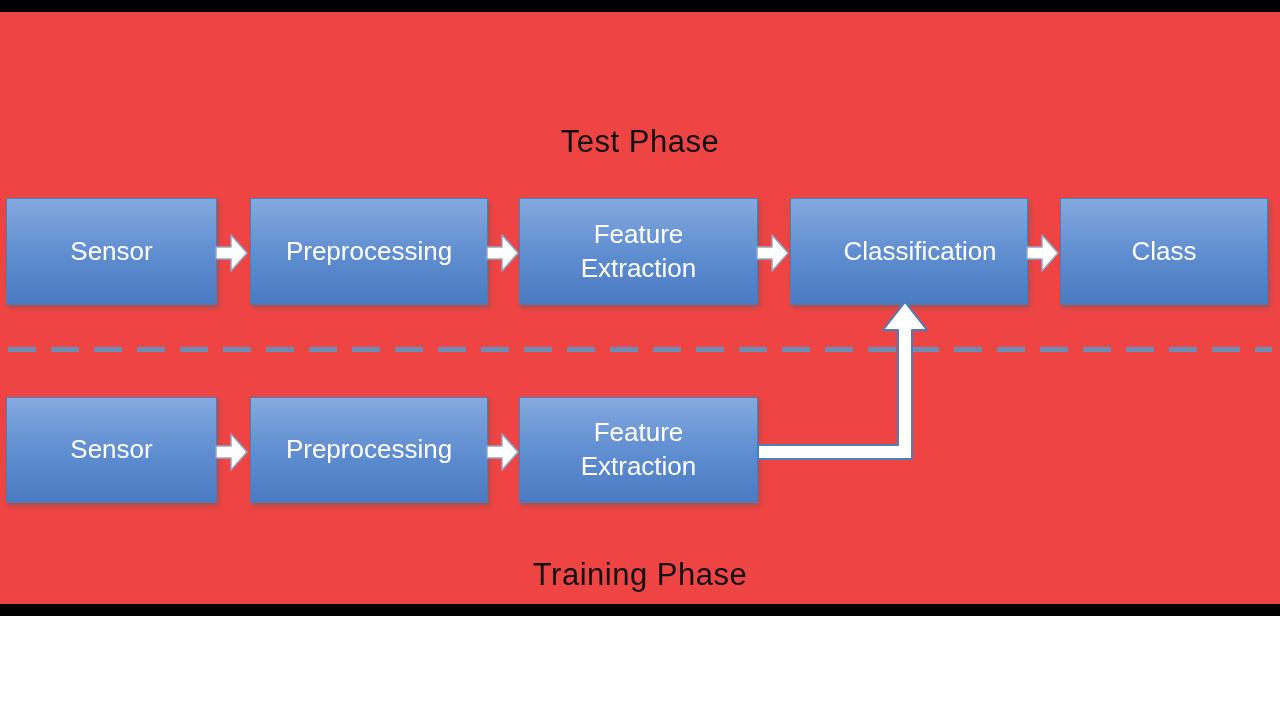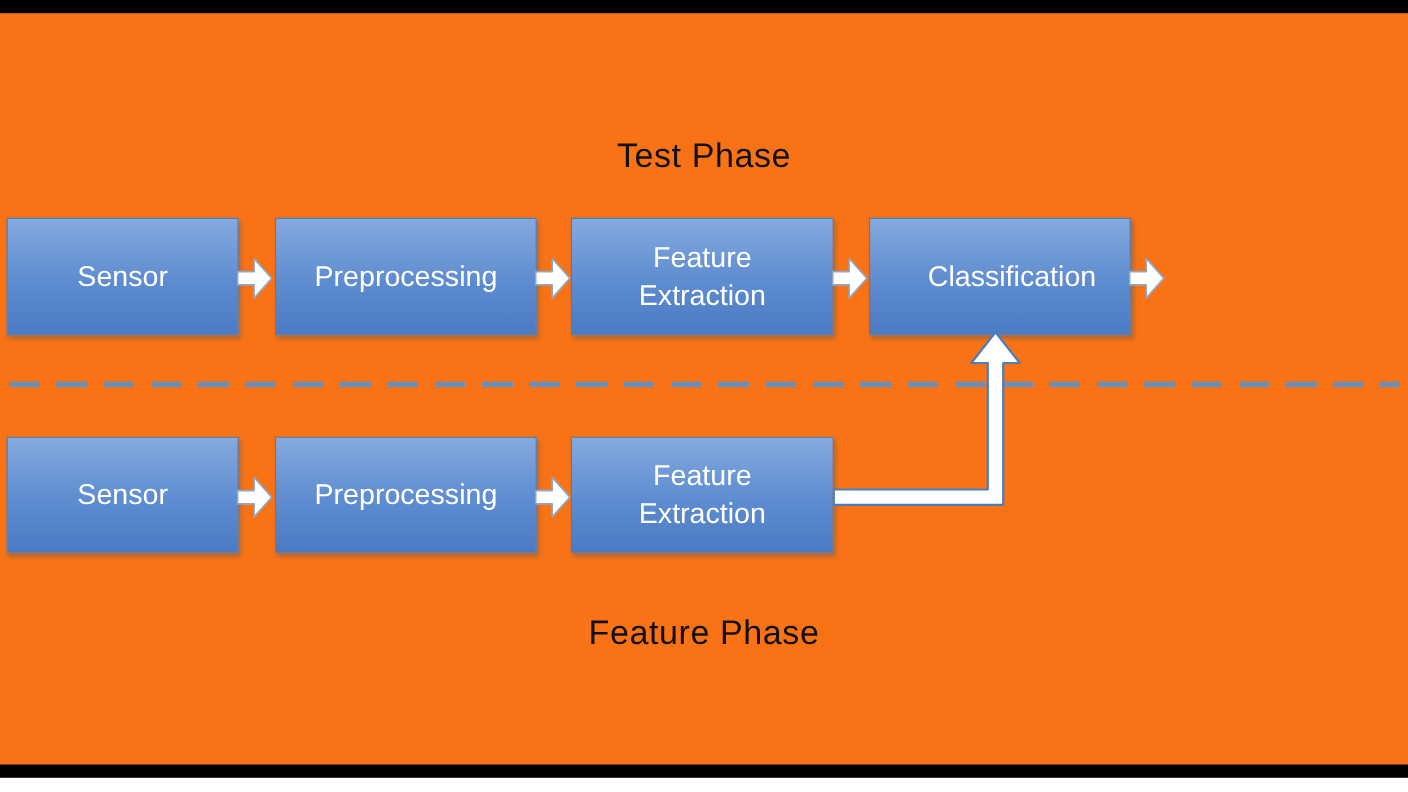--- a/index.html
+++ b/index.html
@@ -14,22 +14,22 @@
     --box-text: #FFFFFF;
     --title-text: #111111;
   }
   * { margin: 0; padding: 0; box-sizing: border-box; }
   html, body { width: 1280px; height: 720px; background: #ffffff; overflow: hidden; }
   body { font-family: "Liberation Sans", sans-serif; }
 
   .slide {
     position: relative;
     width: 1280px;
-    height: 707px;
-    background: #f97316;
+    height: 616px;
+    background: #ef4444;
   }
 
   .letterbox {
     position: absolute;
     left: 0;
     width: 1280px;
     height: 12px;
     background: #000000;
   }
   .letterbox.top { top: 0; }
@@ -130,20 +130,23 @@
   </div>
   <div class="box row1 b-t2">
     <span class="label-inner">Preprocessing</span>
   </div>
   <div class="box row1 b-t3 wrap">
     <span class="label-inner">Feature Extraction</span>
   </div>
   <div class="box row1 b-t4">
     <span class="label-inner">Classification</span>
   </div>
+  <div class="box row1 b-t5">
+    <span class="label-inner">Class</span>
+  </div>
 
   <svg class="flow-arrow fa-t1" viewBox="0 0 34 38">
     <polygon points="1,13 16,13 16,1 32,19 16,37 16,25 1,25" fill="var(--arrow-fill)" stroke="var(--arrow-stroke)" stroke-width="1.5" stroke-linejoin="round"></polygon>
   </svg>
   <svg class="flow-arrow fa-t2" viewBox="0 0 34 38">
     <polygon points="1,13 16,13 16,1 32,19 16,37 16,25 1,25" fill="var(--arrow-fill)" stroke="var(--arrow-stroke)" stroke-width="1.5" stroke-linejoin="round"></polygon>
   </svg>
   <svg class="flow-arrow fa-t3" viewBox="0 0 34 38">
     <polygon points="1,13 16,13 16,1 32,19 16,37 16,25 1,25" fill="var(--arrow-fill)" stroke="var(--arrow-stroke)" stroke-width="1.5" stroke-linejoin="round"></polygon>
   </svg>
@@ -167,15 +170,15 @@
     <polygon points="1,13 16,13 16,1 32,19 16,37 16,25 1,25" fill="var(--arrow-fill)" stroke="var(--arrow-stroke)" stroke-width="1.5" stroke-linejoin="round"></polygon>
   </svg>
   <svg class="flow-arrow fa-r2" viewBox="0 0 34 38">
     <polygon points="1,13 16,13 16,1 32,19 16,37 16,25 1,25" fill="var(--arrow-fill)" stroke="var(--arrow-stroke)" stroke-width="1.5" stroke-linejoin="round"></polygon>
   </svg>
 
   <svg class="elbow-arrow" viewBox="0 0 190 175">
     <polygon points="8,150 148,150 148,35 133,35 155,7 177,35 162,35 162,164 8,164" fill="var(--arrow-fill)" stroke="var(--elbow-stroke)" stroke-width="2" stroke-linejoin="round"></polygon>
   </svg>
 
-  <div class="phase-label training">Feature Phase</div>
+  <div class="phase-label training">Training Phase</div>
 
 </div>
 
 </body></html>

